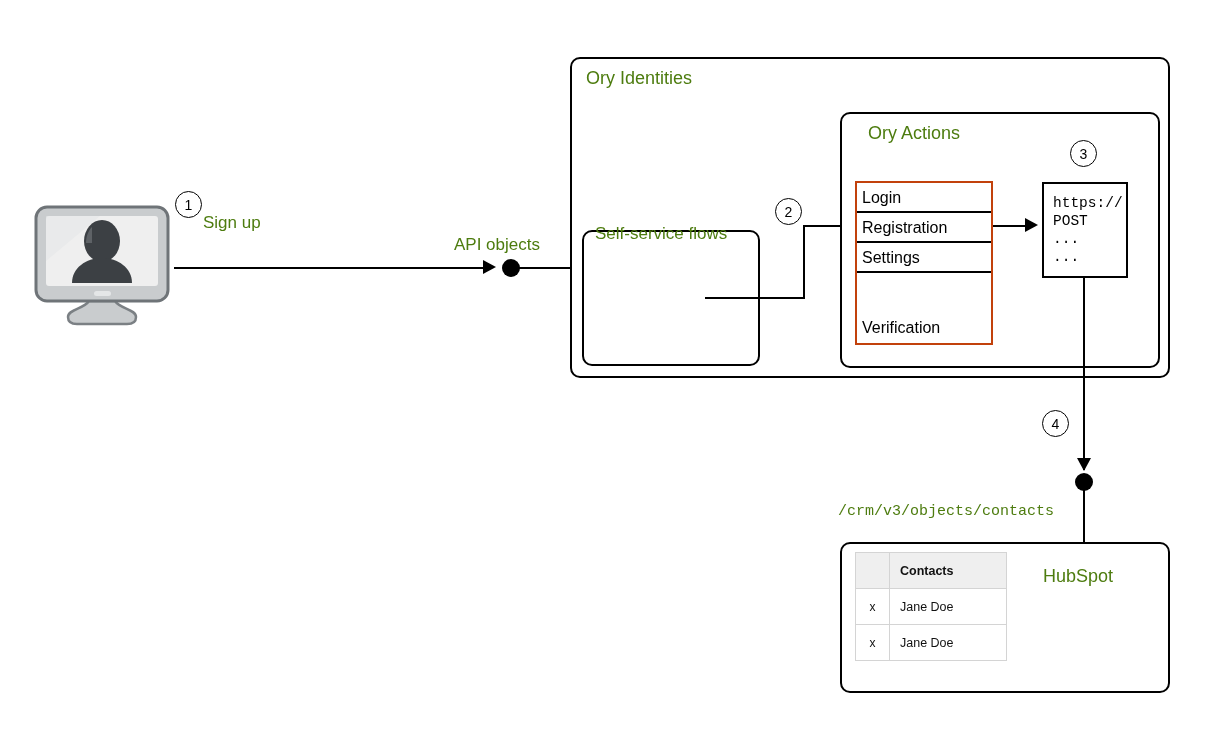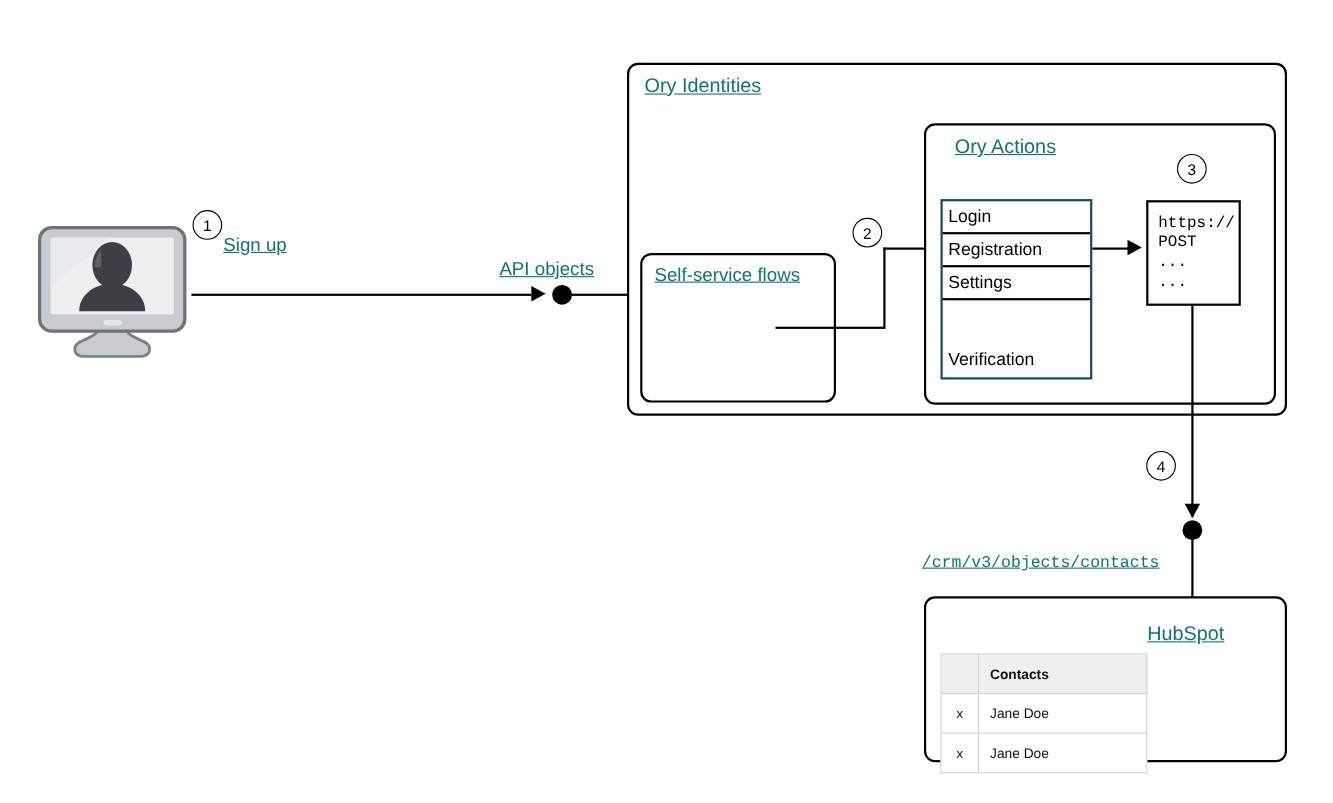--- a/index.html
+++ b/index.html
@@ -24,25 +24,24 @@
     position: absolute;
     border: 2.5px solid #000000;
     border-radius: 10px;
     background: #ffffff;
     box-sizing: border-box;
   }
 
   
   .label {
     position: absolute;
-    color: #0f766e;
+    color: #4d7c0f;
     font-size: 17px;
     line-height: 1.15;
     white-space: nowrap;
-    text-decoration: underline;
   }
   .label-lg { font-size: 18px; }
   .mono {
     font-family: "Liberation Mono", "DejaVu Sans Mono", monospace;
     font-size: 15px;
     letter-spacing: 0px;
   }
 
   
   .step {
@@ -94,21 +93,21 @@
     position: absolute;
     width: 0; height: 0;
     border-left: 7px solid transparent;
     border-right: 7px solid transparent;
     border-top: 13px solid #000000;
   }
 
   
   .flow-list {
     position: absolute;
-    border: 2px solid #0c4a6e;
+    border: 2px solid #c2410c;
     background: #ffffff;
     box-sizing: border-box;
     width: 138px;
   }
   .flow-item {
     height: 30px;
     line-height: 29px;
     padding-left: 5px;
     font-size: 16px;
     color: #000000;
@@ -204,21 +203,21 @@
   <div class="arrow-right" style="left:483px; top:260px;"></div>
 
   <div class="label" style="left:454px; top:235px;">API objects</div>
   <div class="dot" style="left:502px; top:259px;"></div>
   <div class="line-h" style="left:518px; top:267px; width:54px;"></div>
 
   <div class="box" style="left:570px; top:57px; width:600px; height:321px;"></div>
   <div class="label label-lg" style="left:586px; top:68px;">Ory Identities</div>
 
   <div class="box" style="left:582px; top:230px; width:178px; height:136px;"></div>
-  <div class="label" style="left:595px; top:240px;">Self-service flows</div>
+  <div class="label" style="left:595px; top:224px;">Self-service flows</div>
 
   <div class="line-h" style="left:705px; top:297px; width:99px;"></div>
   <div class="line-v" style="left:803px; top:225px; height:74px;"></div>
   <div class="line-h" style="left:803px; top:225px; width:41px;"></div>
   <div class="arrow-right" style="left:842px; top:218px;"></div>
 
   <div class="step" style="left:775px; top:198px;">2</div>
 
   <div class="box" style="left:840px; top:112px; width:320px; height:256px;"></div>
   <div class="label label-lg" style="left:868px; top:123px;">Ory Actions</div>
@@ -247,21 +246,21 @@
 
   <div class="step" style="left:1042px; top:410px;">4</div>
 
   <div class="dot" style="left:1075px; top:473px;"></div>
   <div class="line-v" style="left:1083px; top:489px; height:54px;"></div>
   <div class="label mono" style="left:838px; top:503px;">/crm/v3/objects/contacts</div>
 
   <div class="box" style="left:840px; top:542px; width:330px; height:151px;"></div>
   <div class="label label-lg" style="left:1043px; top:566px;">HubSpot</div>
 
-  <table class="contacts-table" style="left:855px; top:594px; width:188px;">
+  <table class="contacts-table" style="left:855px; top:552px; width:152px;">
     <thead>
       <tr>
         <th class="c-mark"></th>
         <th>Contacts</th>
       </tr>
     </thead>
     <tbody>
       <tr>
         <td class="c-mark">x</td>
         <td>Jane Doe</td>

